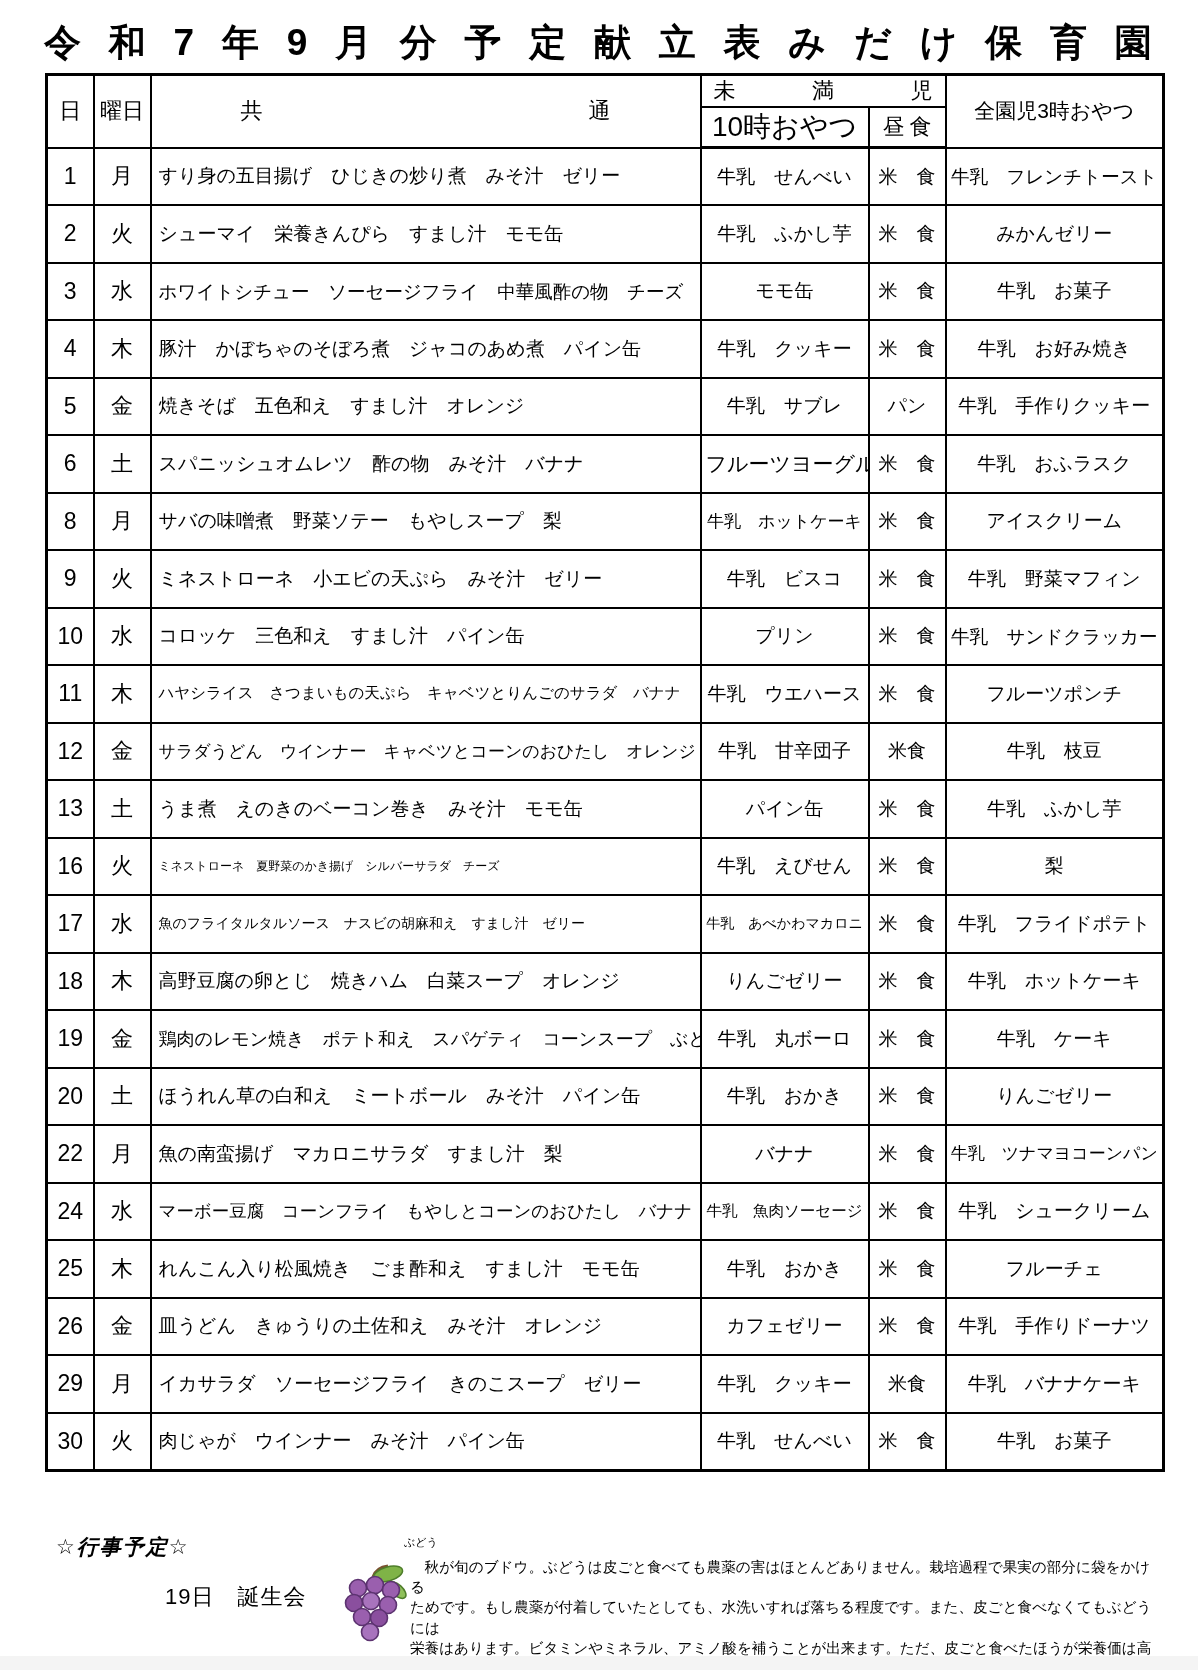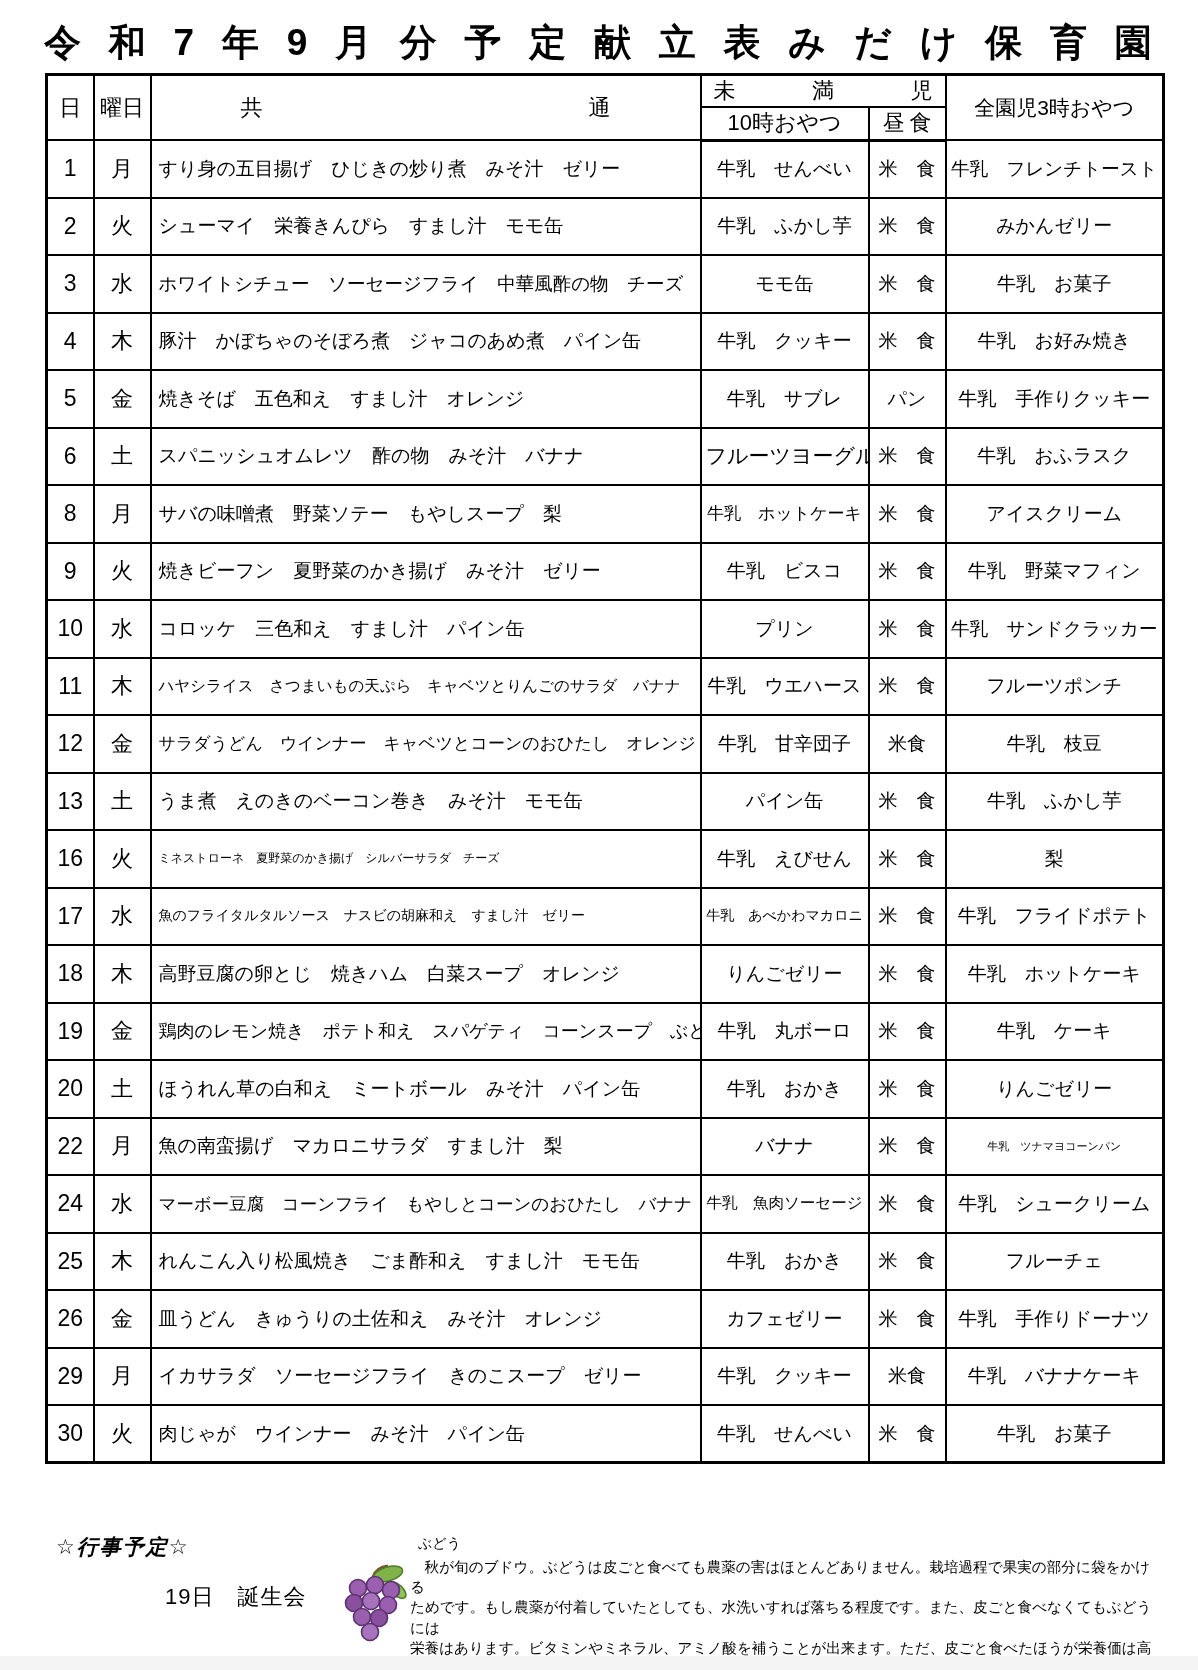--- a/index.html
+++ b/index.html
@@ -31,21 +31,21 @@
   td.day     { font-size:23px; text-align:center; }
   td.weekday { font-size:22px; text-align:center; }
   td.common  { font-size:19px; text-align:left; padding-left:7px; }
   td.c       { font-size:19px; text-align:center; }
   .events-title {
     position:absolute; left:56px; top:1533px; font-size:21px;
     font-weight:bold; font-style:italic; letter-spacing:2px;
   }
   .event-item { position:absolute; left:165px; top:1582px; font-size:22px; letter-spacing:1px; }
   .grape { position:absolute; left:344px; top:1563px; }
-  .note-title { position:absolute; left:418px; top:1535px; font-size:14px; }
+  .note-title { position:absolute; left:404px; top:1535px; font-size:11px; }
   .note-text {
     position:absolute; left:410px; top:1557px; width:752px;
     font-size:14.6px; line-height:20.2px; white-space:pre-line;
   }
   .bottom-edge { position:absolute; left:0; bottom:0; width:1198px; height:14px; background:#f4f4f4; }
 </style>
 </head>
 <body>
 
 <div class="page">
@@ -93,21 +93,21 @@
         <th colspan="2" class="hc">
           <div class="char-spread pad-under">
               <span>未</span>
               <span>満</span>
               <span>児</span>
             </div>
         </th>
         <th rowspan="2" class="hc" style="font-size:21px">全園児3時おやつ</th>
       </tr>
       <tr class="hdr2">
-        <th class="hc" style="font-size:22px">10時おやつ</th>
+        <th class="hc" style="font-size:28px">10時おやつ</th>
         <th class="hc">
           <div class="char-spread pad-lunch">
               <span>昼</span>
               <span>食</span>
             </div>
         </th>
       </tr>
     </thead>
     <tbody>
         <tr>
@@ -162,21 +162,21 @@
           <td class="day">8</td>
           <td class="weekday">月</td>
           <td class="common fit">サバの味噌煮　野菜ソテー　もやしスープ　梨</td>
           <td class="c fit" style="font-size: 17px;">牛乳　ホットケーキ</td>
           <td class="c">米　食</td>
           <td class="c fit">アイスクリーム</td>
         </tr>
         <tr>
           <td class="day">9</td>
           <td class="weekday">火</td>
-          <td class="common fit">焼きビーフン　夏野菜のかき揚げ　みそ汁　ゼリー</td>
+          <td class="common fit">ミネストローネ　小エビの天ぷら　みそ汁　ゼリー</td>
           <td class="c fit">牛乳　ビスコ</td>
           <td class="c">米　食</td>
           <td class="c fit">牛乳　野菜マフィン</td>
         </tr>
         <tr>
           <td class="day">10</td>
           <td class="weekday">水</td>
           <td class="common fit">コロッケ　三色和え　すまし汁　パイン缶</td>
           <td class="c fit">プリン</td>
           <td class="c">米　食</td>
@@ -245,21 +245,21 @@
           <td class="c fit">牛乳　おかき</td>
           <td class="c">米　食</td>
           <td class="c fit">りんごゼリー</td>
         </tr>
         <tr>
           <td class="day">22</td>
           <td class="weekday">月</td>
           <td class="common fit">魚の南蛮揚げ　マカロニサラダ　すまし汁　梨</td>
           <td class="c fit">バナナ</td>
           <td class="c">米　食</td>
-          <td class="c fit" style="font-size: 11px;">牛乳　ツナマヨコーンパン</td>
+          <td class="c fit" style="font-size: 17px;">牛乳　ツナマヨコーンパン</td>
         </tr>
         <tr>
           <td class="day">24</td>
           <td class="weekday">水</td>
           <td class="common fit" style="font-size: 17.5px;">マーボー豆腐　コーンフライ　もやしとコーンのおひたし　バナナ</td>
           <td class="c fit" style="font-size: 15.5px;">牛乳　魚肉ソーセージ</td>
           <td class="c">米　食</td>
           <td class="c fit">牛乳　シュークリーム</td>
         </tr>
         <tr>

